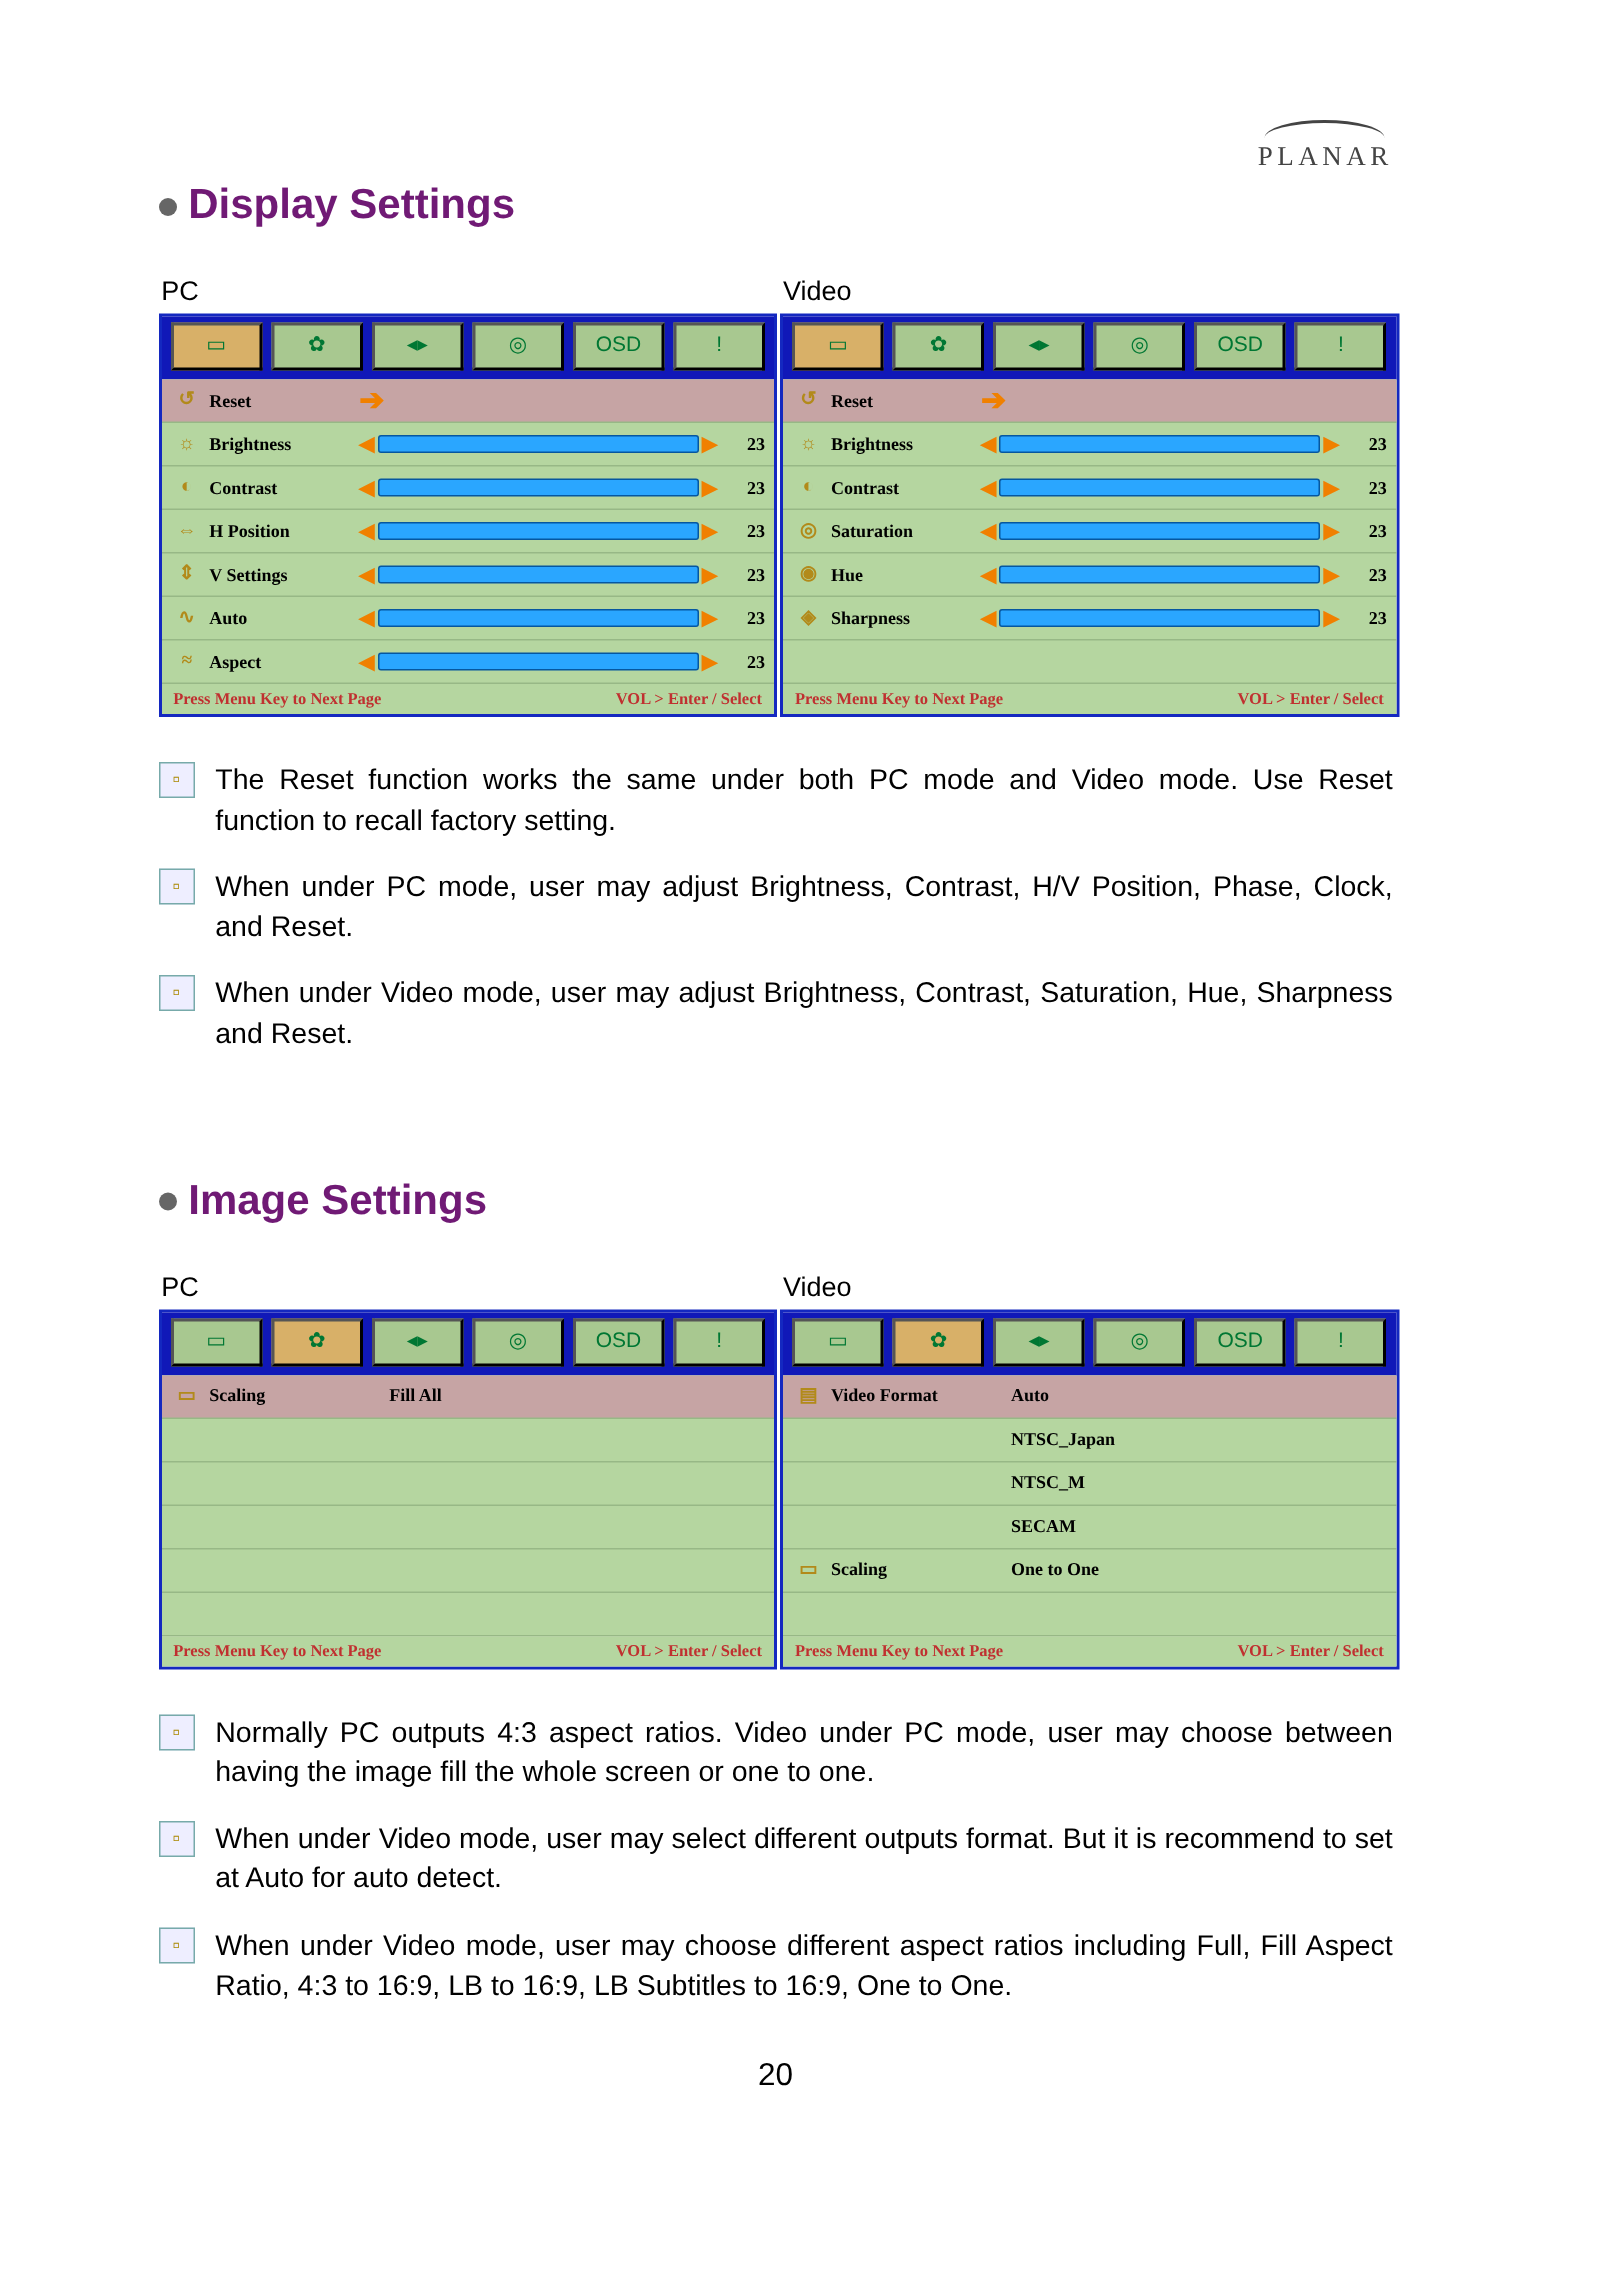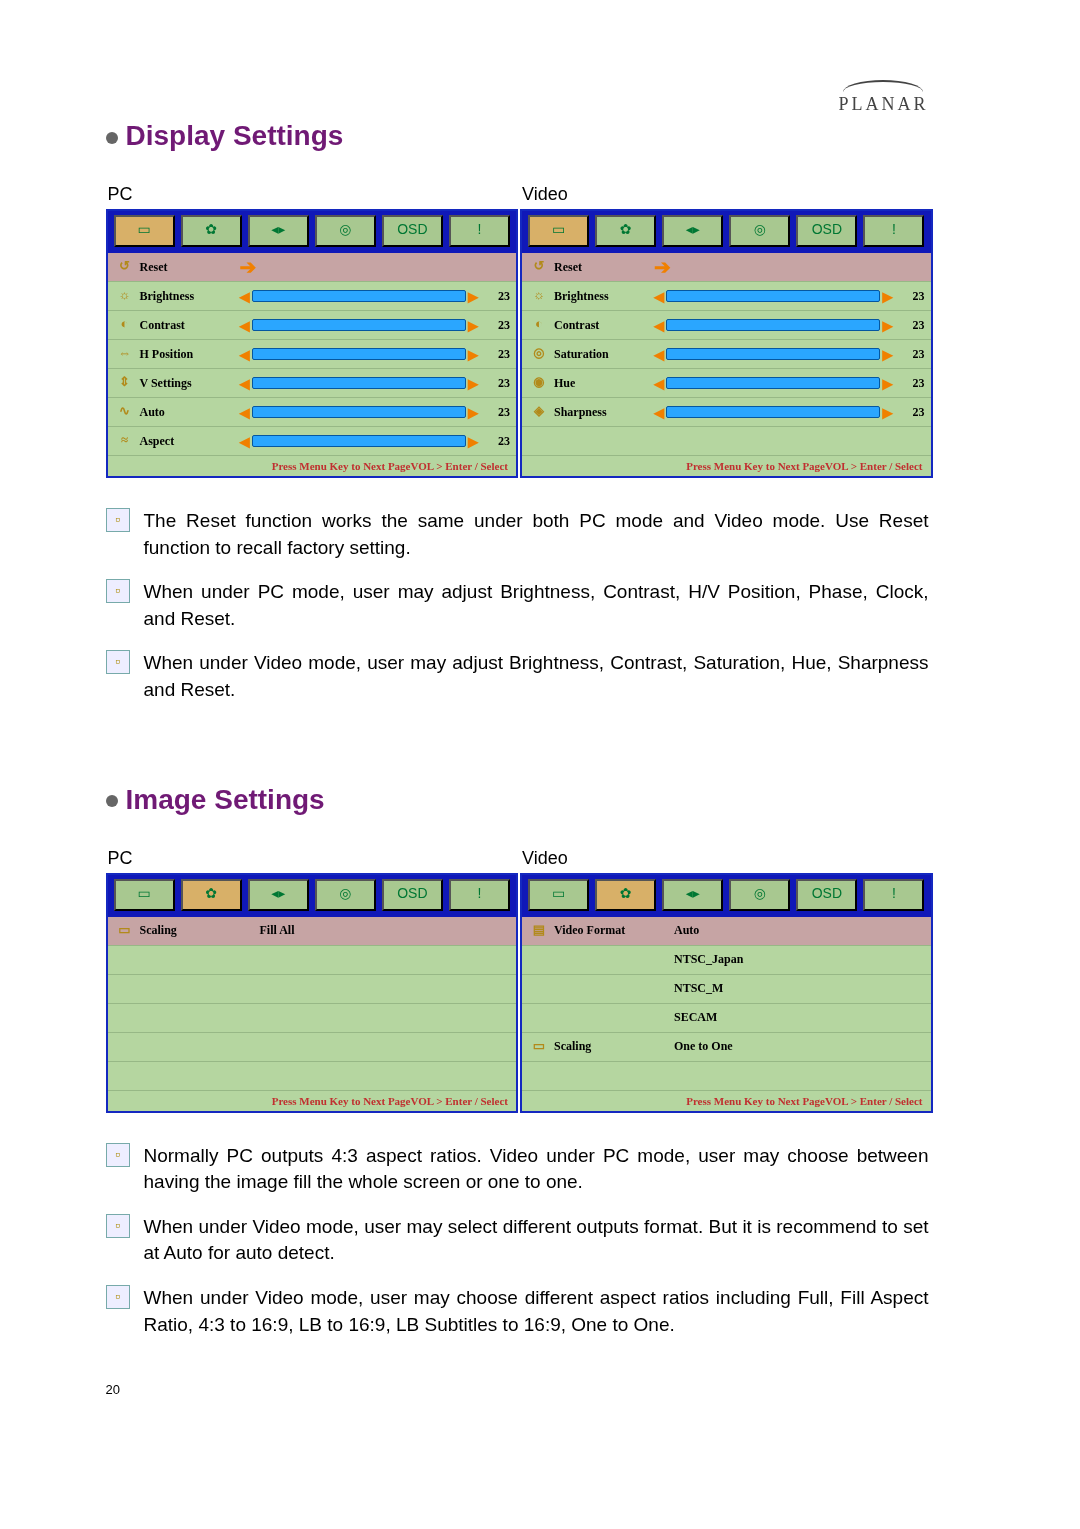--- a/index.html
+++ b/index.html
@@ -30,29 +30,29 @@
   .osd-row.alt{background:#c6a4a4;}
   .osd-row.pad{height:28px;}
   .osd-row .icon{width:22px;height:18px;margin-right:4px;font-size:13px;text-align:center;color:#b28a1a;}
   .osd-row .label{width:100px;}
   .osd-row .label2{width:120px;}
   .osd-row .bar{flex:1;display:flex;align-items:center;gap:2px;}
   .osd-row .bar .arrow{color:#f08000;font-size:20px;line-height:12px;}
   .osd-row .bar .track{flex:1;height:10px;background:#2aa6ff;border:1px solid #0557a0;border-radius:2px;}
   .osd-row .val{width:32px;text-align:right;color:#000;}
   .osd-row .txtval{flex:1;}
-  .osd-footer{background:#b5d6a0;display:flex;justify-content:flex-end;padding:4px 8px;font:bold 11px Verdana;color:#c03030;}
+  .osd-footer{background:#b5d6a0;display:flex;justify-content:space-between;padding:4px 8px;font:bold 11px Verdana;color:#c03030;}
 
   
   ul.notes{list-style:none;padding:0;margin:30px 0 10px 0;}
   ul.notes li{display:flex;gap:14px;margin:0 0 18px 0;font-size:19px;line-height:1.4;}
   ul.notes li .dicon{width:22px;height:22px;flex:0 0 22px;border:1px solid #7aa;background:#eef;font-size:14px;line-height:20px;text-align:center;color:#a80;}
   ul.notes li .txt{flex:1;text-align:justify;}
 
-  .pgnum{font-size:13px;margin-top:44px;}
+  .pgnum{text-align:center;font-size:21px;margin-top:34px;}
 </style>
 </head>
 <body>
 
 <div class="page">
   <div class="logo">PLANAR</div>
 
   <h1 class="section"><span class="bullet"></span><span>Display Settings</span></h1>
 
   <div class="two-col">

